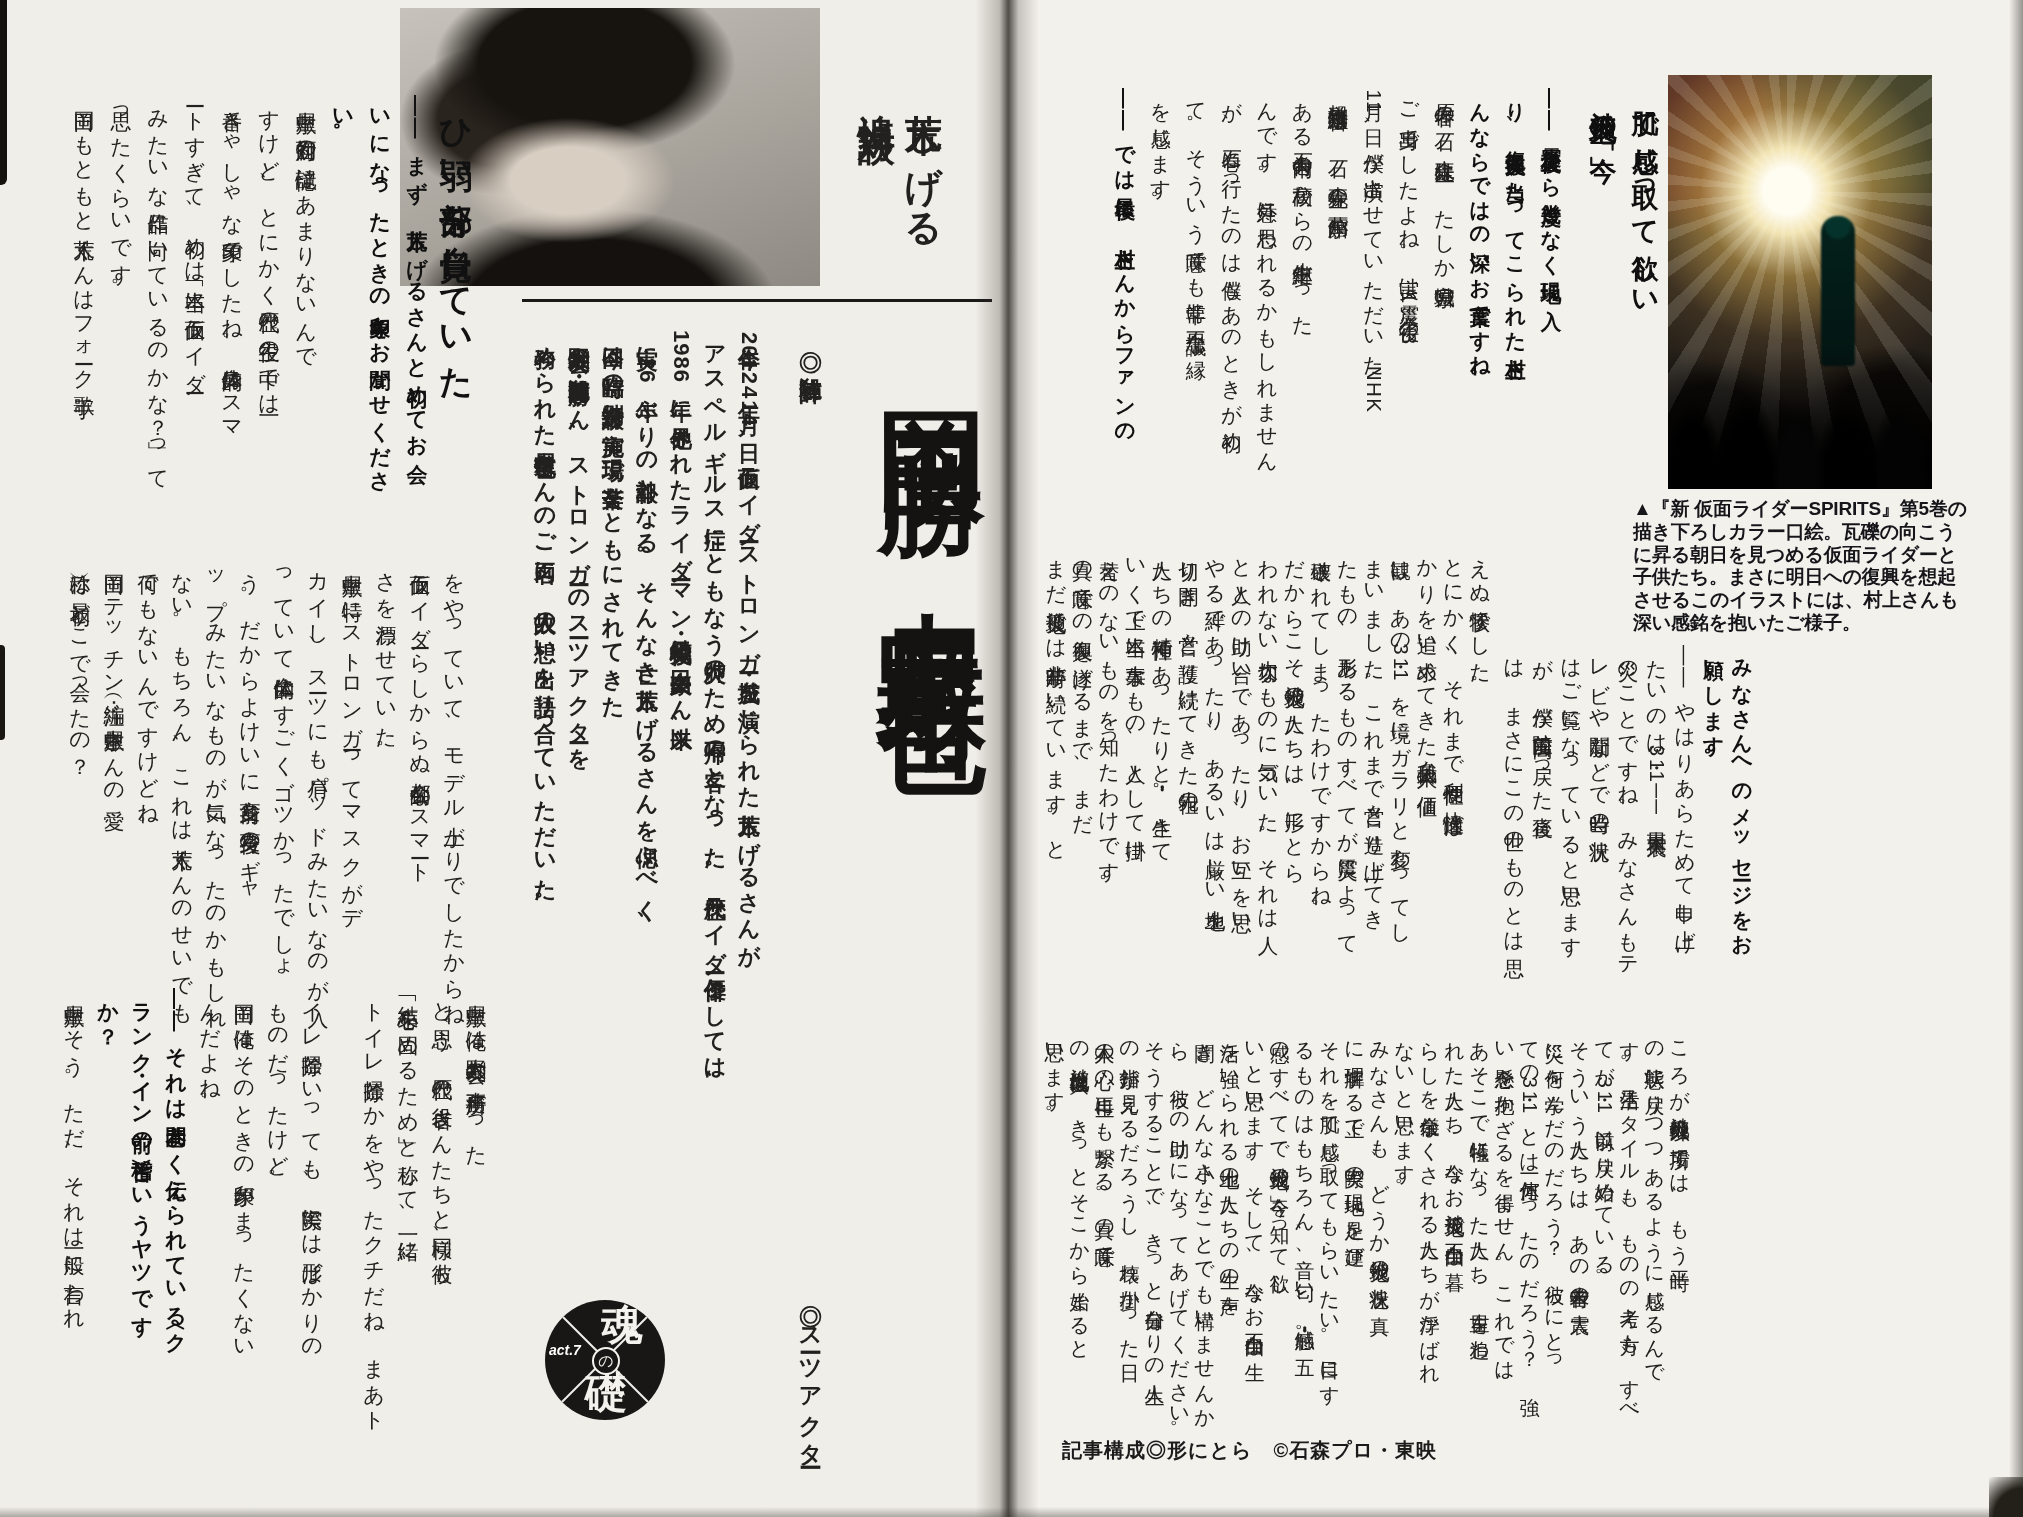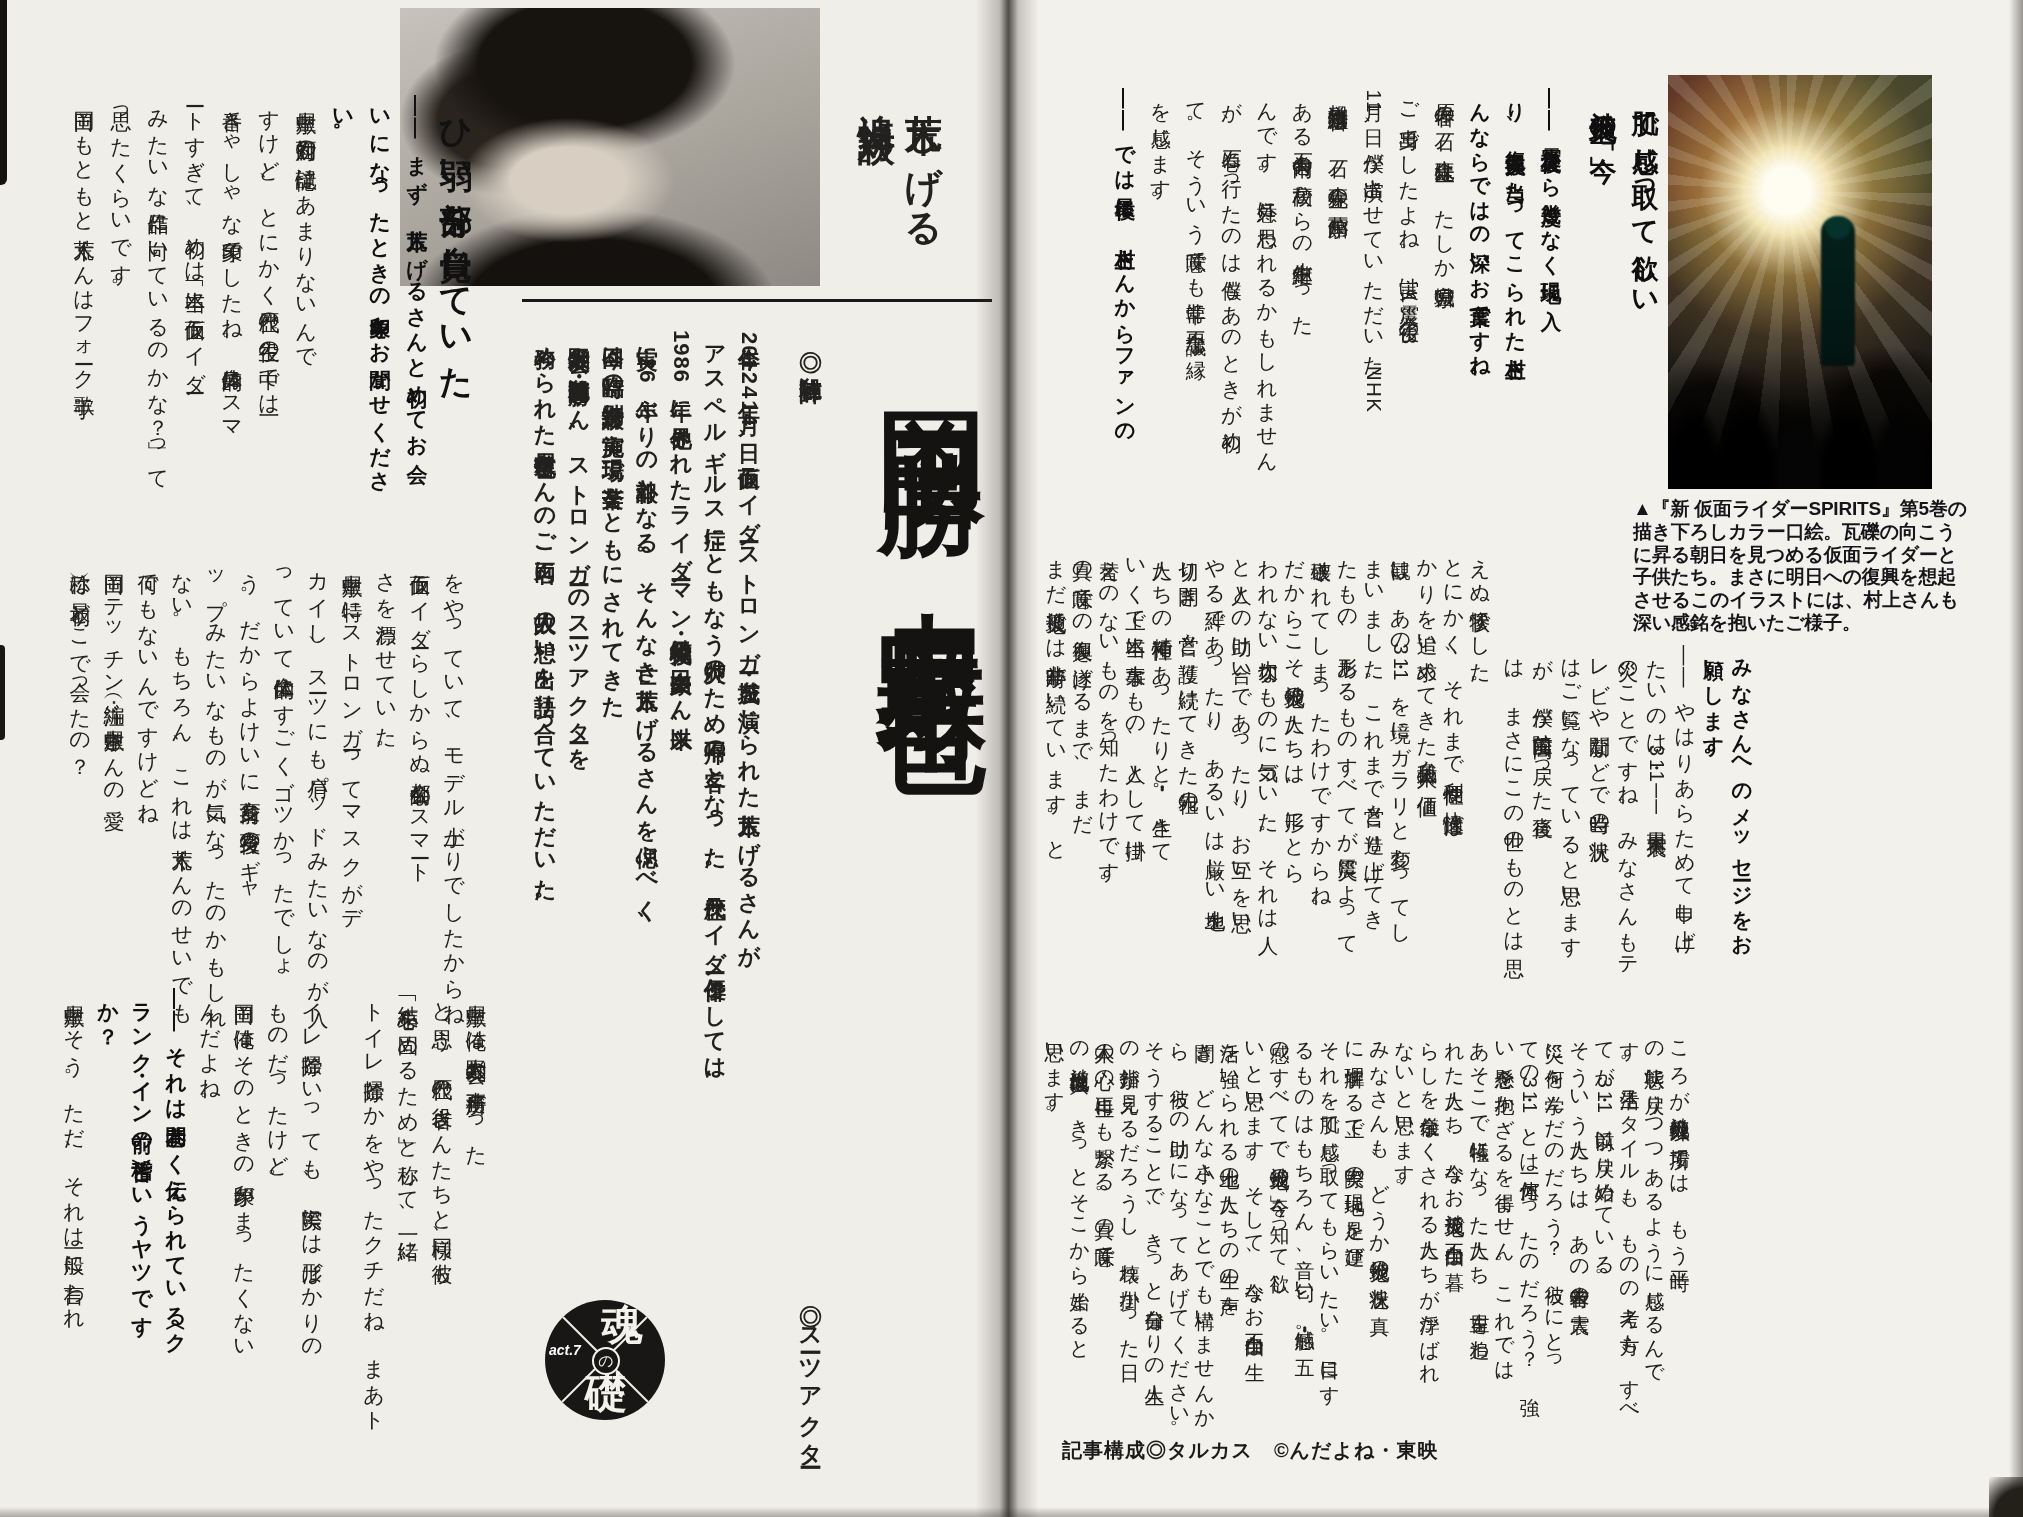--- a/index.html
+++ b/index.html
@@ -274,21 +274,21 @@
         <div class="vcol">活を強いられる土地の人たちの生の声を</div>
         <div class="vcol">聞き、どんな小さなことでも構いませんか</div>
         <div class="vcol">ら、彼らの助けになってあげてください。</div>
         <div class="vcol">そうすることで、きっと自分なりの人生</div>
         <div class="vcol">の指針が見えるだろうし、壊れ掛かった日</div>
         <div class="vcol">本人の心の再生にも繋がる。真の意味で</div>
         <div class="vcol">の被災地復興は、きっとそこから始まると</div>
         <div class="vcol">思います。</div>
       </div>
 
-    <div class="credit">記事構成◎タルカス　©んだよね・東映</div>
+    <div class="credit">記事構成◎形にとら　©石森プロ・東映</div>
   </div>
 
   <div class="gutter"></div>
   <div class="edge-right"></div>
   <div class="edge-bottom"></div>
   <div class="tear1"></div>
   <div class="tear2"></div>
   <div class="corner-br"></div>
 </div>
 

